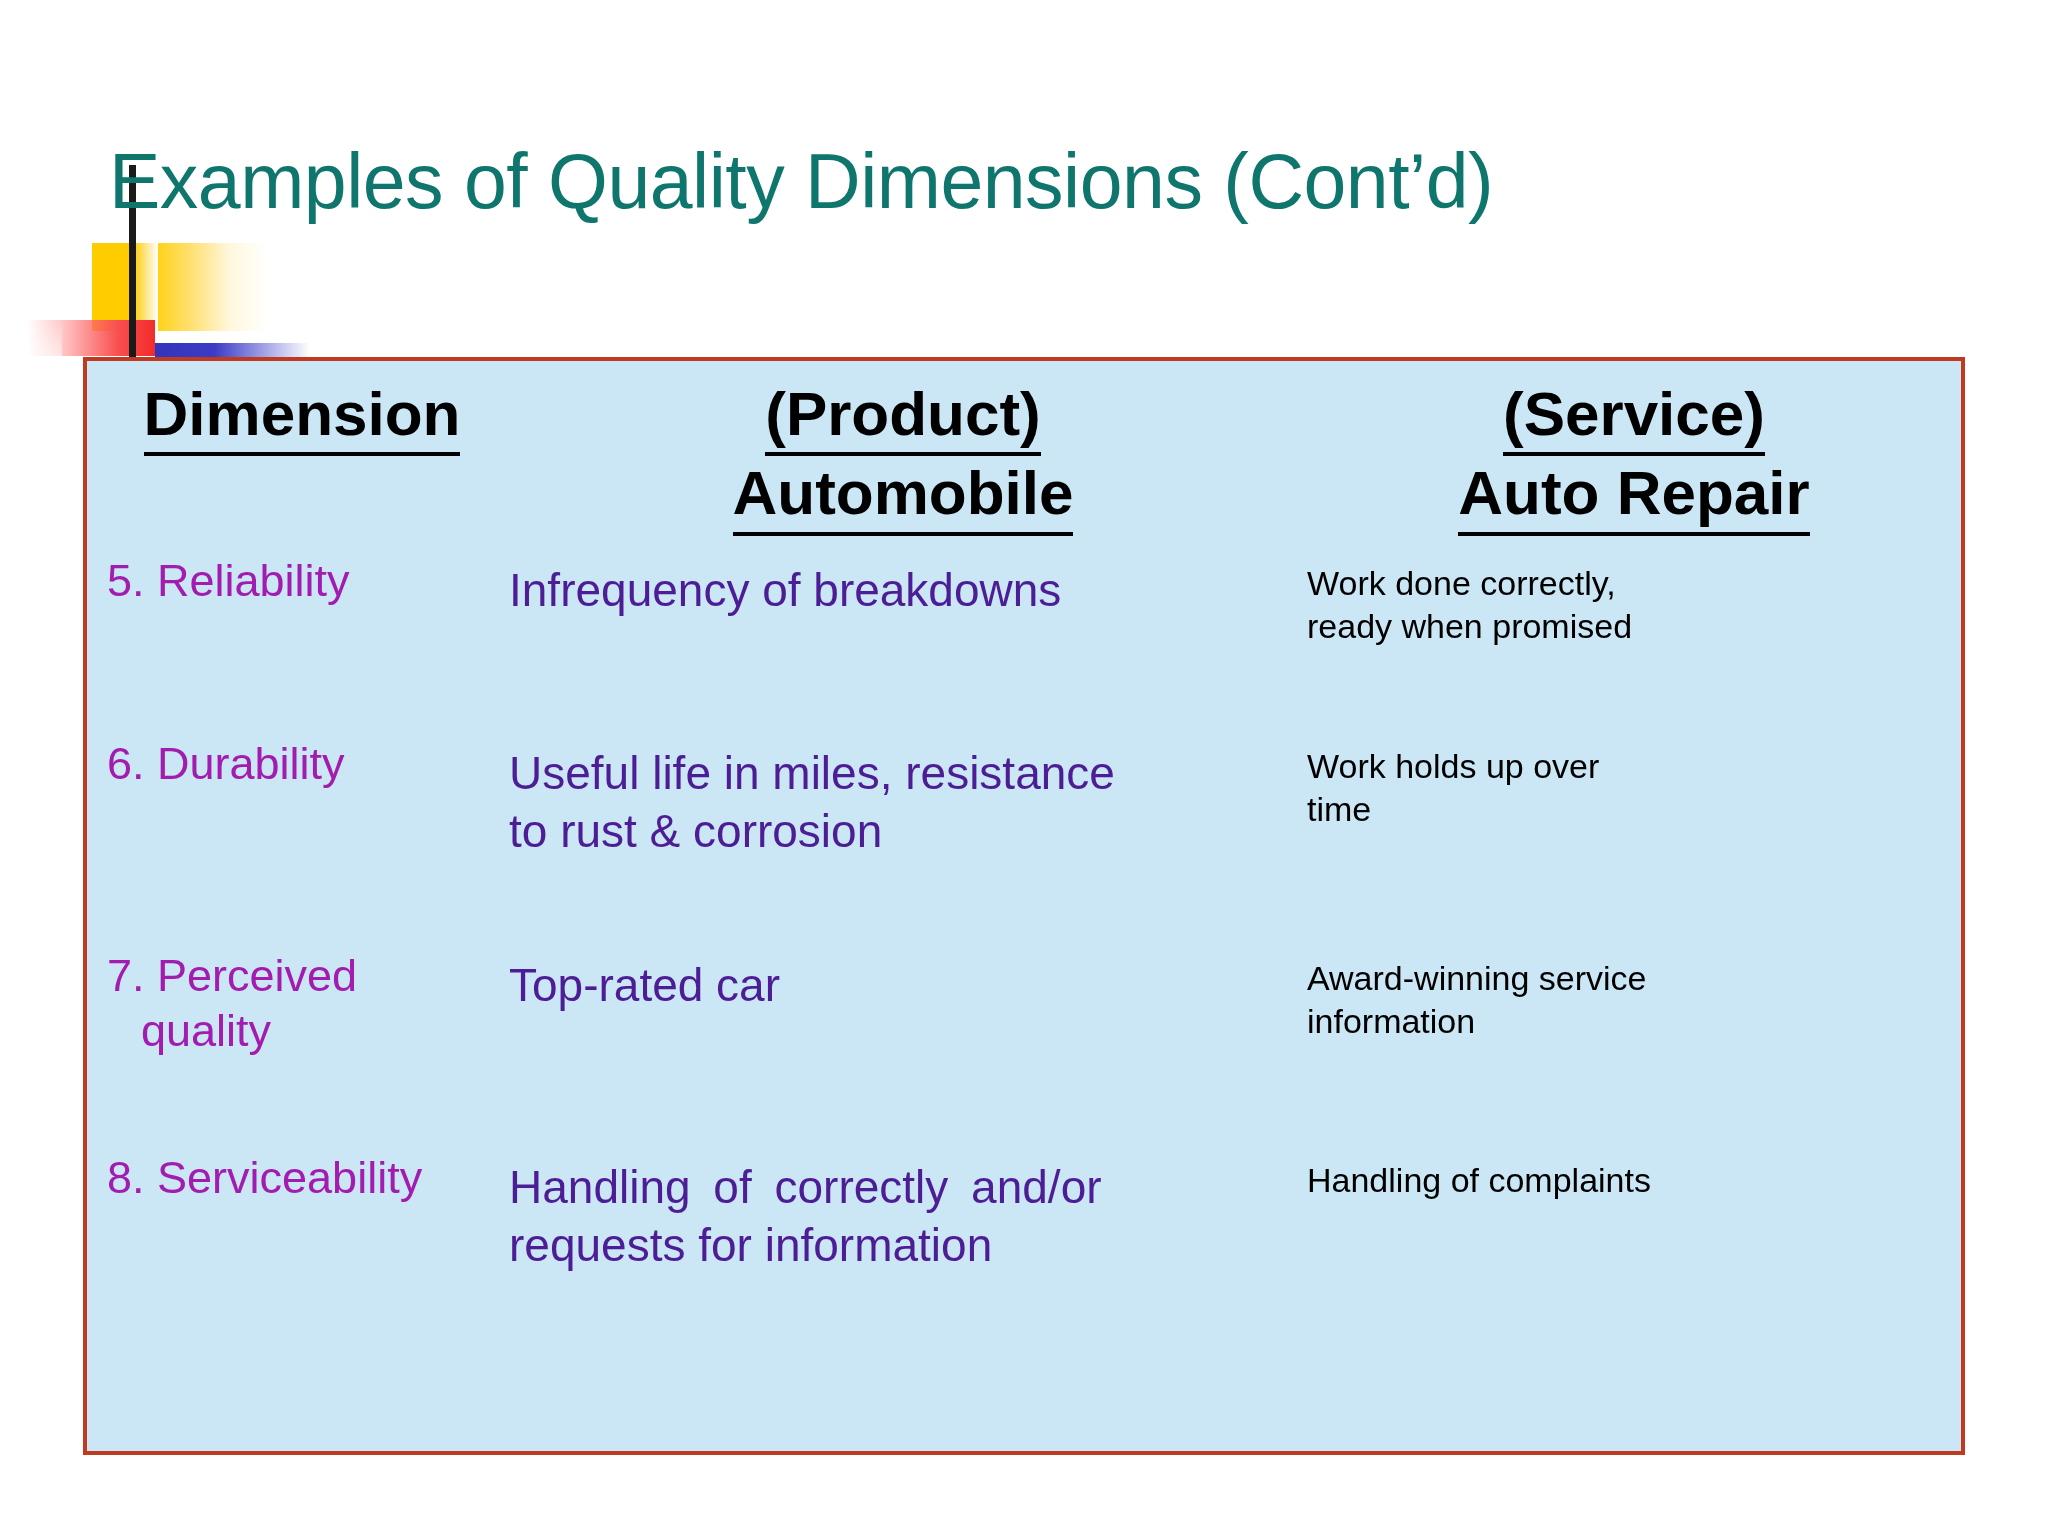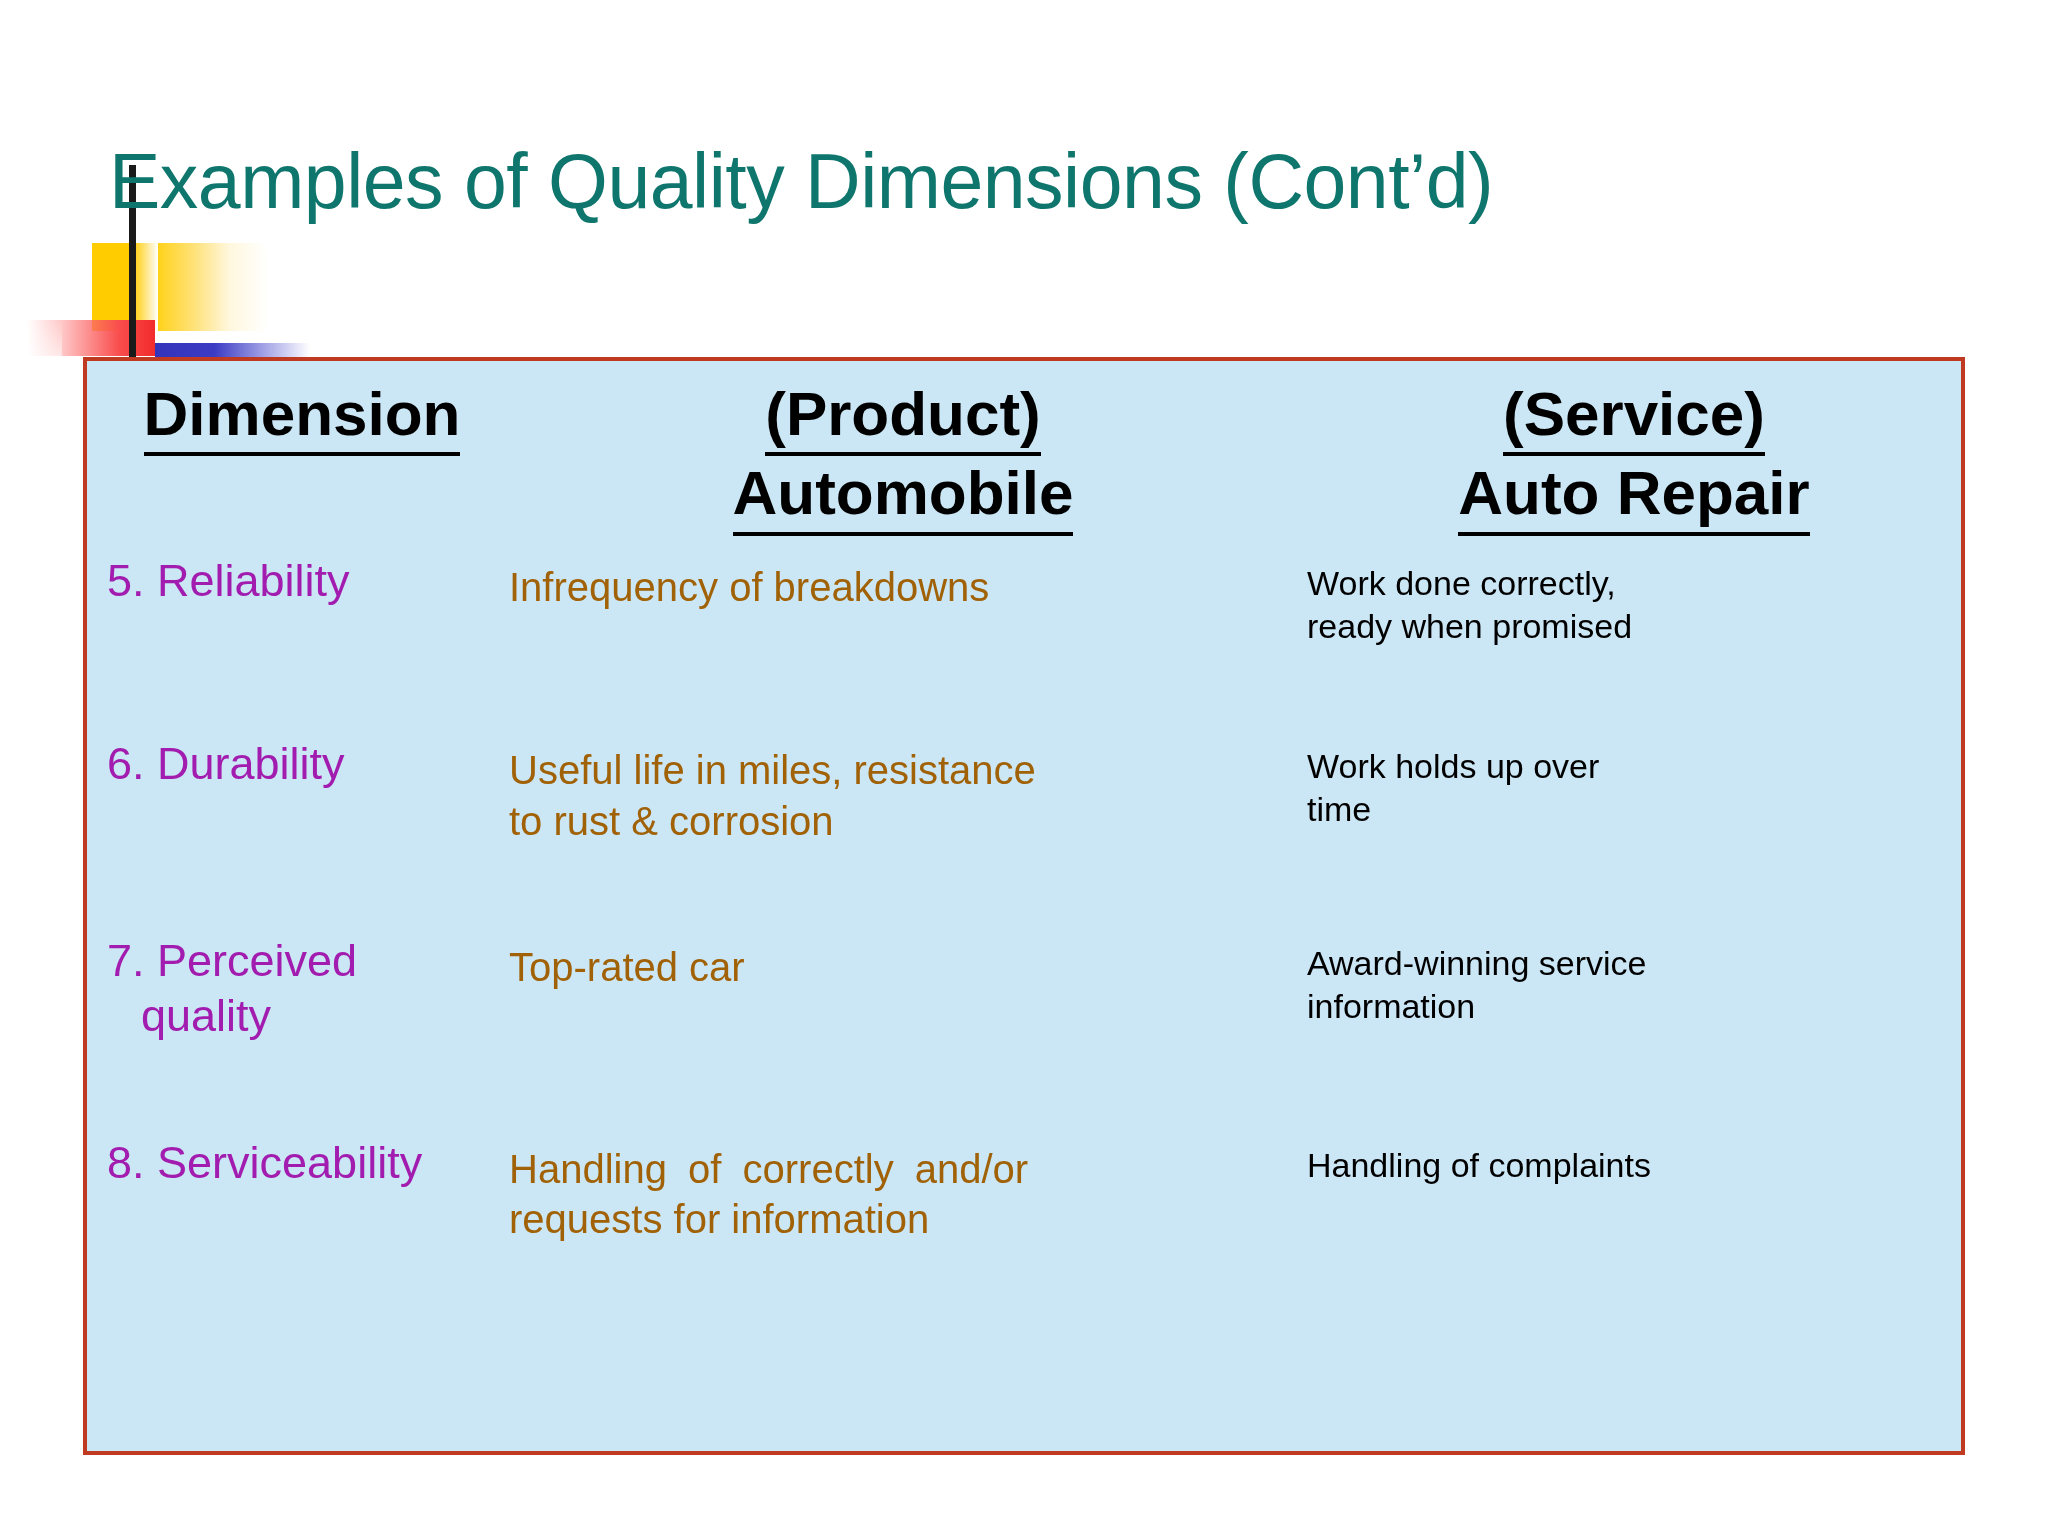--- a/index.html
+++ b/index.html
@@ -117,23 +117,23 @@
     line-height: 1.22;
     color: #a21caf;
     font-stretch: condensed;
     padding-left: 20px !important;
     padding-top: 18px !important;
     white-space: nowrap;
   }
   .dim .indent { display: inline-block; padding-left: 34px; }
 
   .prod {
-    font-size: 40px;
+    font-size: 46px;
     line-height: 1.26;
-    color: #a16207;
+    color: #4c1d95;
     padding-left: 12px !important;
     padding-top: 26px !important;
   }
   .serv {
     font-size: 34px;
     line-height: 1.26;
     color: #000;
     padding-left: 10px !important;
     padding-top: 26px !important;
   }

